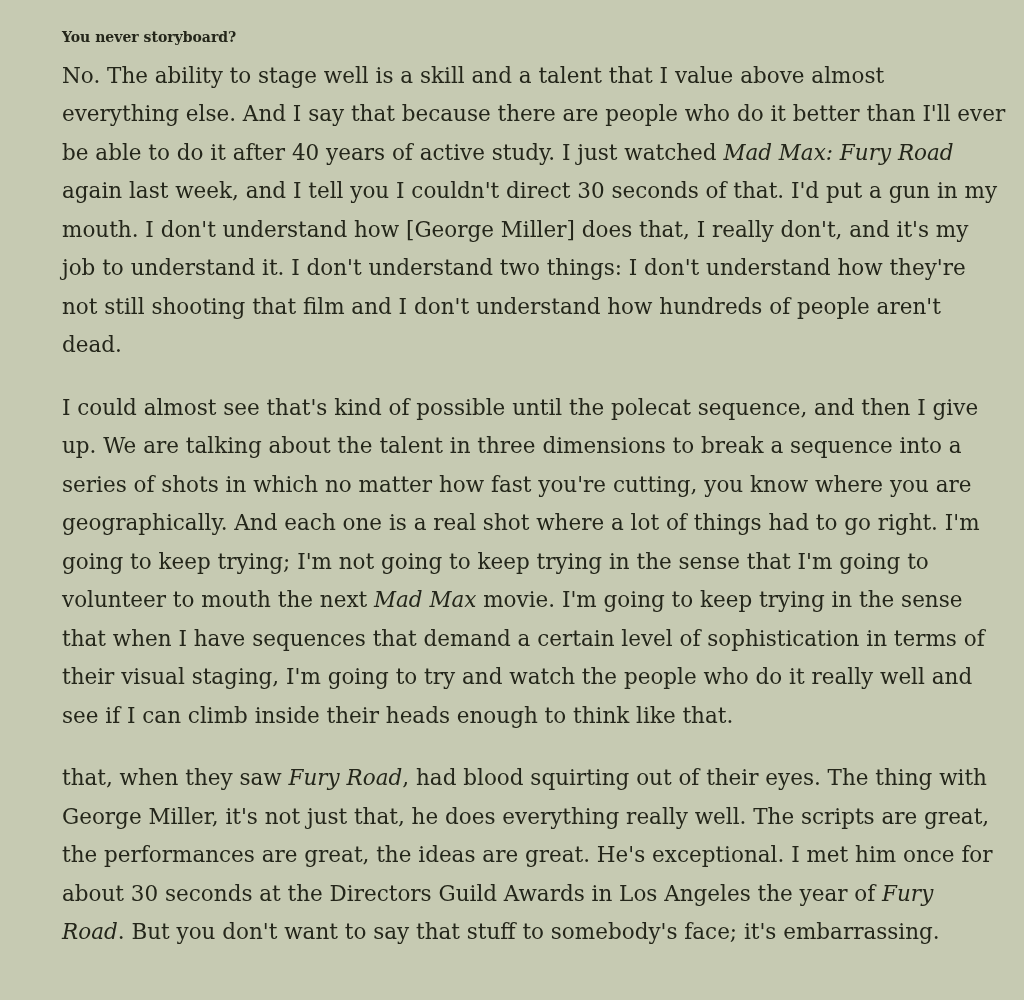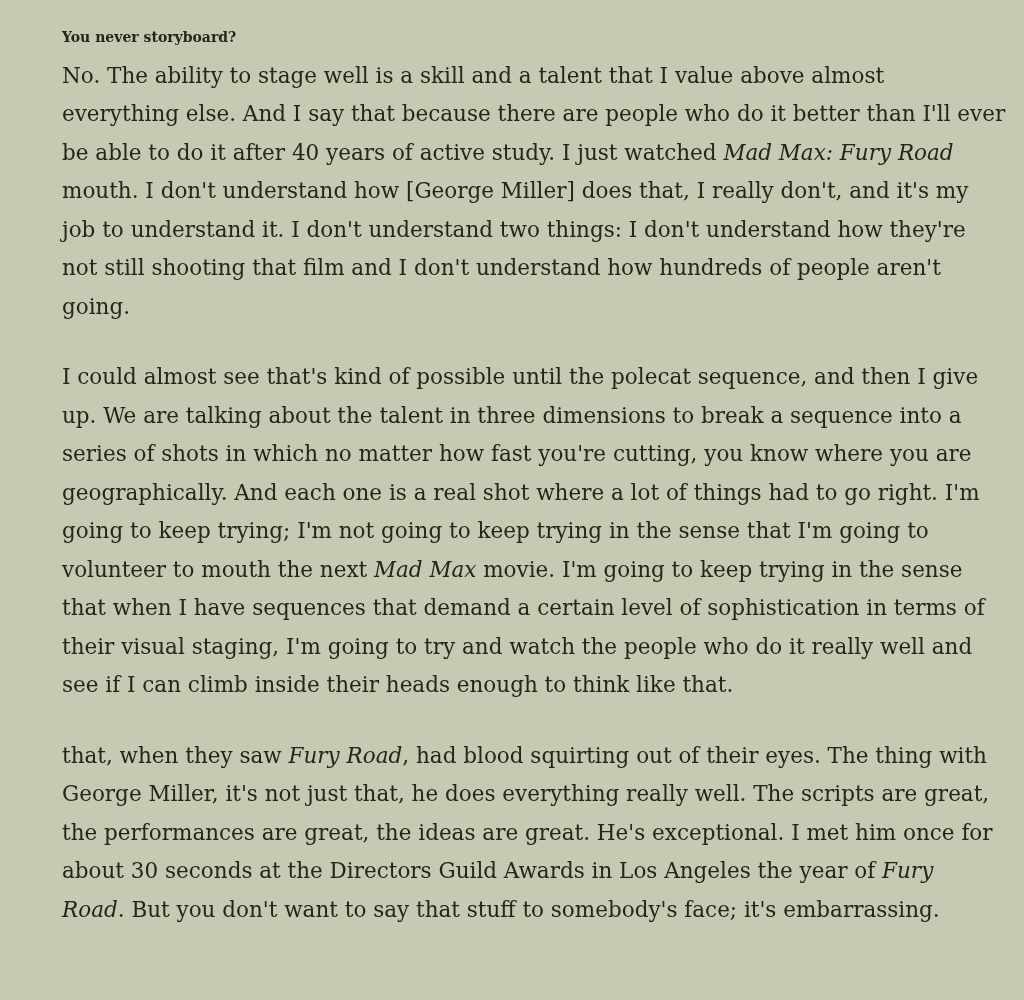--- a/index.html
+++ b/index.html
@@ -15,45 +15,46 @@
   .article {
     padding: 18px 36px 0 62px;
   }
   .heading {
     font-weight: bold;
     font-size: 14px;
     line-height: 38.5px;
     white-space: nowrap;
   }
   .paragraph + .paragraph {
-    margin-top: 32px;
+    margin-top: 24px;
   }
   .line {
     font-size: 21.5px;
     line-height: 38.5px;
     white-space: nowrap;
   }
   .italic {
     font-style: italic;
   }
 </style>
 </head>
 <body style="background: rgb(198, 202, 178); color: rgb(36, 38, 26);">
 
 <div class="article">
   <div class="heading">You never storyboard?</div>
   <div>
       <div class="paragraph">
         <div class="line"><span class="">No. The ability to stage well is a skill and a talent that I value above almost</span></div>
         <div class="line"><span class="">everything else. And I say that because there are people who do it better than I'll ever</span></div>
         <div class="line"><span class="">be able to do it after 40 years of active study. I just watched </span><span class="italic">Mad Max: Fury Road</span></div>
+        <div class="line"><span class="">again last week, and I tell you I couldn't direct 30 seconds of that. I'd put a gun in my</span></div>
         <div class="line"><span class="">mouth. I don't understand how [George Miller] does that, I really don't, and it's my</span></div>
         <div class="line"><span class="">job to understand it. I don't understand two things: I don't understand how they're</span></div>
         <div class="line"><span class="">not still shooting that film and I don't understand how hundreds of people aren't</span></div>
-        <div class="line"><span class="">going.</span></div>
+        <div class="line"><span class="">dead.</span></div>
       </div>
       <div class="paragraph">
         <div class="line"><span class="">I could almost see that's kind of possible until the polecat sequence, and then I give</span></div>
         <div class="line"><span class="">up. We are talking about the talent in three dimensions to break a sequence into a</span></div>
         <div class="line"><span class="">series of shots in which no matter how fast you're cutting, you know where you are</span></div>
         <div class="line"><span class="">geographically. And each one is a real shot where a lot of things had to go right. I'm</span></div>
         <div class="line"><span class="">going to keep trying; I'm not going to keep trying in the sense that I'm going to</span></div>
         <div class="line"><span class="">volunteer to mouth the next </span><span class="italic">Mad Max</span><span class=""> movie. I'm going to keep trying in the sense</span></div>
         <div class="line"><span class="">that when I have sequences that demand a certain level of sophistication in terms of</span></div>
         <div class="line"><span class="">their visual staging, I'm going to try and watch the people who do it really well and</span></div>

